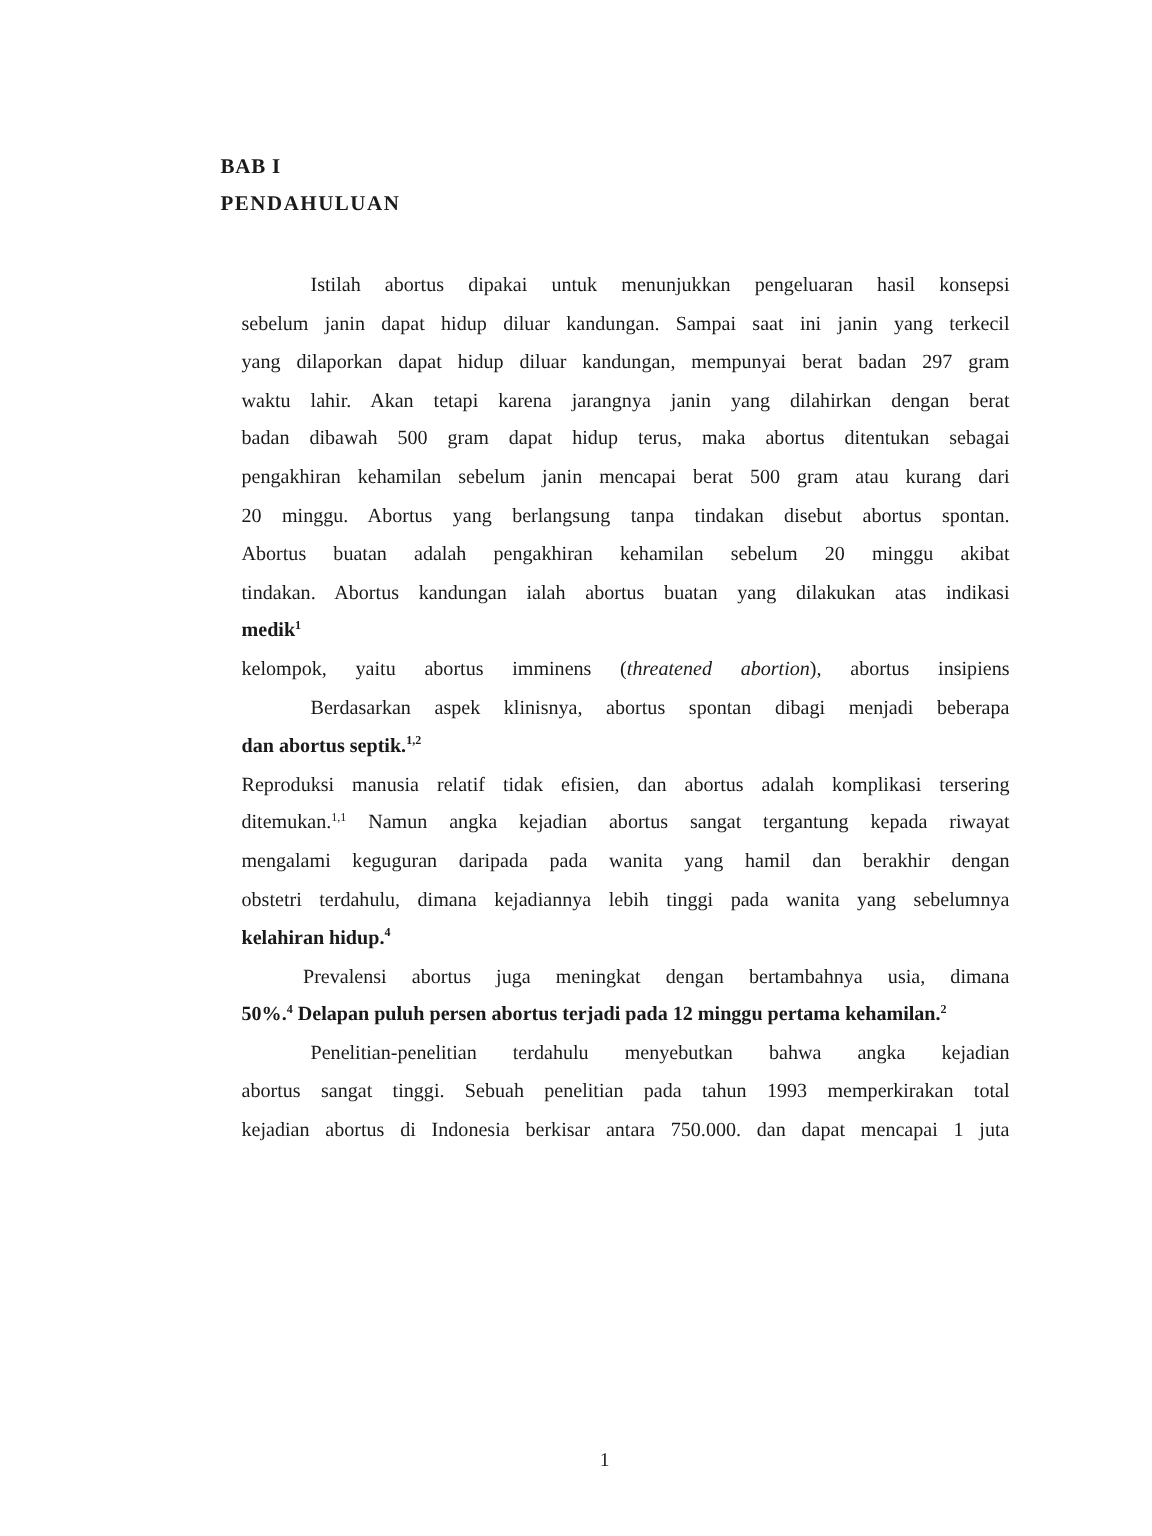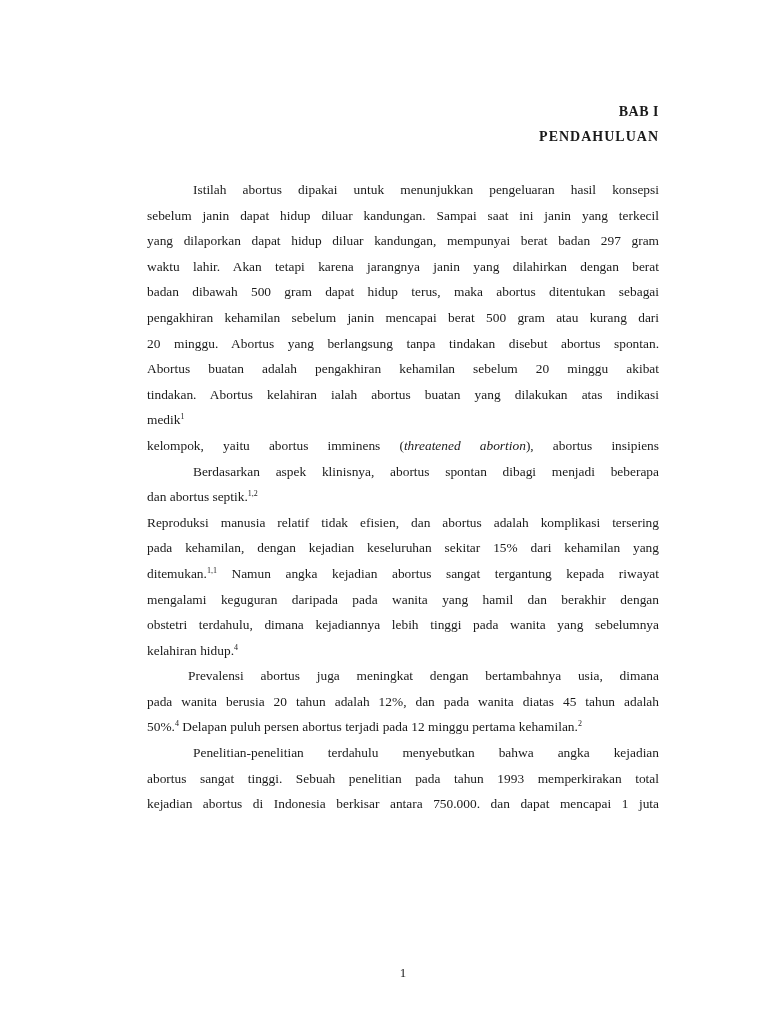--- a/index.html
+++ b/index.html
@@ -15,21 +15,21 @@
       font-family: "Liberation Serif", "DejaVu Serif", serif;
       color: #1a1a1a;
     }
     .page {
       position: absolute;
       left: 147px;
       top: 0;
       width: 512px;
     }
     .heading {
-      text-align: right;
+      text-align: left;
       font-weight: bold;
       font-size: 14px;
       letter-spacing: 0.5px;
       margin: 0;
     }
     .h-bab {
       position: absolute;
       top: 104px;
       left: 0;
       width: 512px;
@@ -37,32 +37,33 @@
     .h-pend {
       position: absolute;
       top: 129px;
       left: 0;
       width: 512px;
       letter-spacing: 1px;
     }
     .body-text {
       position: absolute;
       top: 177px;
-      left: 0;
+      left: 14px;
       width: 512px;
       font-size: 13.4px;
       line-height: 25.6px;
     }
     .line-block {
       display: block;
       text-align: justify;
       text-align-last: justify;
     }
     .line-block.last {
       text-align-last: left;
+      font-weight: bold;
     }
     .line-block.indent {
       text-indent: 46px;
     }
     .line-block.indent2 {
       text-indent: 41px;
     }
     sup {
       font-size: 8px;
       line-height: 0;
@@ -90,42 +91,40 @@
 
     <div>
       <span class="line-block indent">Istilah abortus dipakai untuk menunjukkan pengeluaran hasil konsepsi</span>
       <span class="line-block">sebelum janin dapat hidup diluar kandungan. Sampai saat ini janin yang terkecil</span>
       <span class="line-block">yang dilaporkan dapat hidup diluar kandungan, mempunyai berat badan 297 gram</span>
       <span class="line-block">waktu lahir. Akan tetapi karena jarangnya janin yang dilahirkan dengan berat</span>
       <span class="line-block">badan dibawah 500 gram dapat hidup terus, maka abortus ditentukan sebagai</span>
       <span class="line-block">pengakhiran kehamilan sebelum janin mencapai berat 500 gram atau kurang dari</span>
       <span class="line-block">20 minggu. Abortus yang berlangsung tanpa tindakan disebut abortus spontan.</span>
       <span class="line-block">Abortus buatan adalah pengakhiran kehamilan sebelum 20 minggu akibat</span>
-      <span class="line-block">tindakan. Abortus kelahiran ialah abortus buatan yang dilakukan atas indikasi</span>
+      <span class="line-block">tindakan. Abortus kandungan ialah abortus buatan yang dilakukan atas indikasi</span>
       <span class="line-block last"><span>medik</span><sup>1</sup></span>
     </div>
 
     <div>
       <span class="line-block"><span>kelompok, yaitu abortus imminens (</span><em>threatened abortion</em><span>), abortus insipiens</span></span>
       <span class="line-block indent">Berdasarkan aspek klinisnya, abortus spontan dibagi menjadi beberapa</span>
       <span class="line-block last"><span>dan abortus septik.</span><sup>1,2</sup></span>
     </div>
 
     <div>
       <span class="line-block">Reproduksi manusia relatif tidak efisien, dan abortus adalah komplikasi tersering</span>
-      <span class="line-block">pada kehamilan, dengan kejadian keseluruhan  sekitar 15% dari kehamilan yang</span>
       <span class="line-block"><span>ditemukan.</span><sup>1,1</sup><span> Namun angka kejadian abortus sangat tergantung kepada riwayat</span></span>
       <span class="line-block">mengalami keguguran daripada pada wanita yang hamil dan berakhir dengan</span>
       <span class="line-block">obstetri terdahulu, dimana kejadiannya lebih tinggi pada wanita yang sebelumnya</span>
       <span class="line-block last"><span>kelahiran hidup.</span><sup>4</sup></span>
     </div>
 
     <div>
       <span class="line-block indent2">Prevalensi abortus juga meningkat dengan bertambahnya usia, dimana</span>
-      <span class="line-block">pada wanita berusia 20 tahun adalah 12%, dan pada wanita diatas 45 tahun adalah</span>
       <span class="line-block last"><span>50%.</span><sup>4</sup><span> Delapan puluh persen abortus terjadi pada 12 minggu pertama kehamilan.</span><sup>2</sup></span>
     </div>
 
     <div>
       <span class="line-block indent">Penelitian-penelitian terdahulu menyebutkan bahwa angka kejadian</span>
       <span class="line-block">abortus sangat tinggi. Sebuah penelitian pada tahun 1993 memperkirakan total</span>
       <span class="line-block">kejadian abortus di Indonesia berkisar antara 750.000. dan dapat mencapai 1 juta</span>
     </div>
 
   </div>

